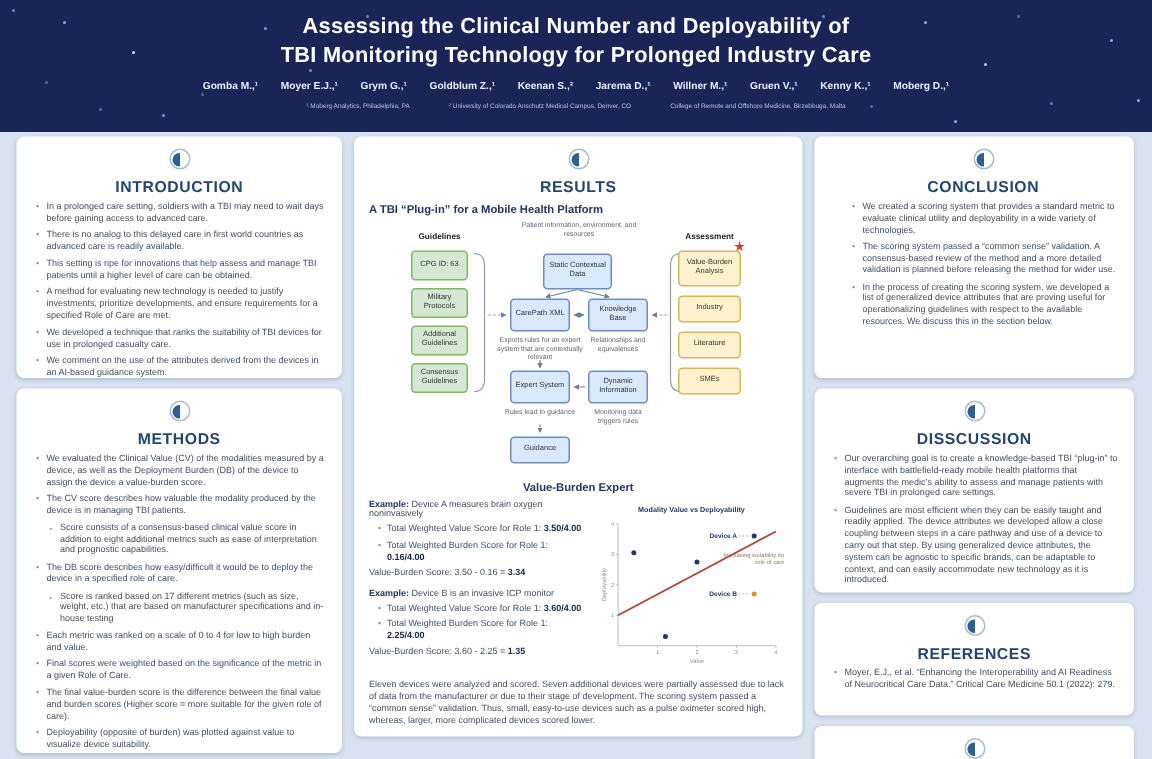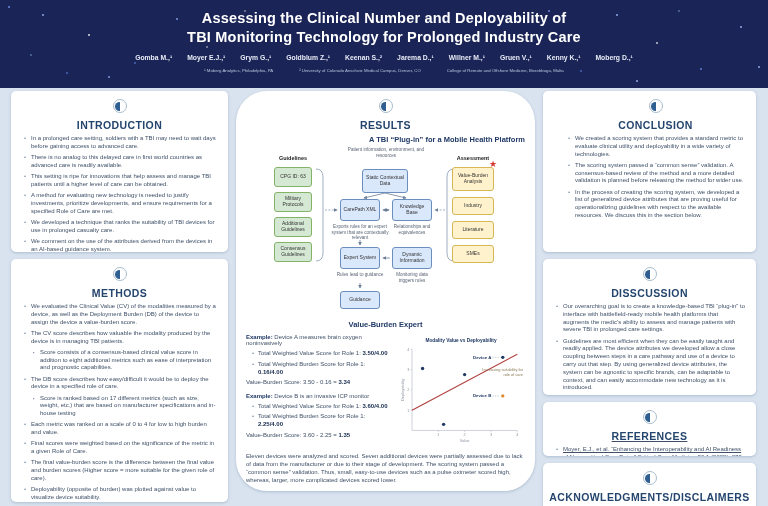--- a/index.html
+++ b/index.html
@@ -31,21 +31,21 @@
   .sec-icon { position:relative; width:14px; height:14px; border:1px solid #a9bccd; border-radius:50%; flex:0 0 auto; }
   .sec-icon::after { content:""; position:absolute; left:1.5px; top:1.5px; width:4.6px; height:9px;
     background:#2f5e91; border-radius:4.6px 0 0 4.6px; }
   .sec-title { font-size:10.5px; font-weight:bold; color:#24456e; letter-spacing:.4px; }
   ul.bullets { list-style:none; padding-left:3px; }
   ul.bullets li { position:relative; padding-left:7px; font-size:6px; line-height:1.3; color:#3f5068; margin-bottom:3.4px; }
   ul.bullets li::before { content:"•"; position:absolute; left:0; top:0; color:#7f94ad; font-size:6px; }
   ul.bullets li.sub { margin-left:9px; }
   ul.bullets li.sub::before { content:"▪"; font-size:4.5px; top:1px; }
   
-  .diag-title { text-align:right; font-size:7.5px; font-weight:bold; color:#1f3864; margin:2px 0 3px 0; }
+  .diag-title { text-align:left; font-size:7.5px; font-weight:bold; color:#1f3864; margin:2px 0 3px 0; }
   .diagram { position:relative; height:168px; }
   .dbox { position:absolute; display:flex; align-items:center; justify-content:center; text-align:center;
     font-size:5px; line-height:1.15; color:#333; border-radius:3px; border:.75px solid; padding:1px; }
   .green { background:#d5e8d4; border-color:#82b366; }
   .blue  { background:#dae8fc; border-color:#6c8ebf; }
   .yellow{ background:#fff2cc; border-color:#d6b656; }
   .dcap { position:absolute; font-size:4.6px; line-height:1.2; color:#5a6575; text-align:center; }
   .dhead { position:absolute; font-size:5.5px; font-weight:bold; color:#222; text-align:center; }
   .dstar { position:absolute; font-size:9px; color:#d63a33; line-height:1; }
   .dsvg { position:absolute; inset:0; pointer-events:none; }
@@ -61,22 +61,22 @@
   .vb-score { font-size:6px; color:#3f5068; margin:2px 0 8px 0; }
   .chart-wrap { position:relative; width:128px; padding-top:4px; }
   .chart-title { text-align:center; font-size:4.8px; font-weight:bold; color:#1f3864; margin-bottom:1px; }
   .chart-anno { position:absolute; top:34px; right:2px; width:44px; font-size:3.9px; line-height:1.2;
     color:#8a7a55; text-align:right; }
   .summary { font-size:6px; line-height:1.35; color:#3f5068; margin-top:4px; }
   
   .ref-item { font-size:6px; }
   .ack-text { font-size:4.2px; line-height:1.45; color:#8a93a1; padding-left:3px; }
   
-  .h-intro { height:161px; } .h-methods { height:243px; } .h-results { height:400px;border-radius:31px; }
-  .h-concl { height:161px;padding-left:22px; } .h-disc { height:136px; } .h-refs { height:54px;text-decoration:underline; } .h-ack { height:60px; }
+  .h-intro { height:161px; } .h-methods { height:243px; } .h-results { height:400px; }
+  .h-concl { height:161px;padding-left:22px; } .h-disc { height:136px; } .h-refs { height:75px; } .h-ack { height:60px; }
 </style>
 </head>
 <body>
 
 <div class="hdr">
   <span class="dots"></span>
   <div class="title-wrap">
     <div class="title-line">Assessing the Clinical Number and Deployability of</div>
     <div class="title-line">TBI Monitoring Technology for Prolonged Industry Care</div>
   </div>

